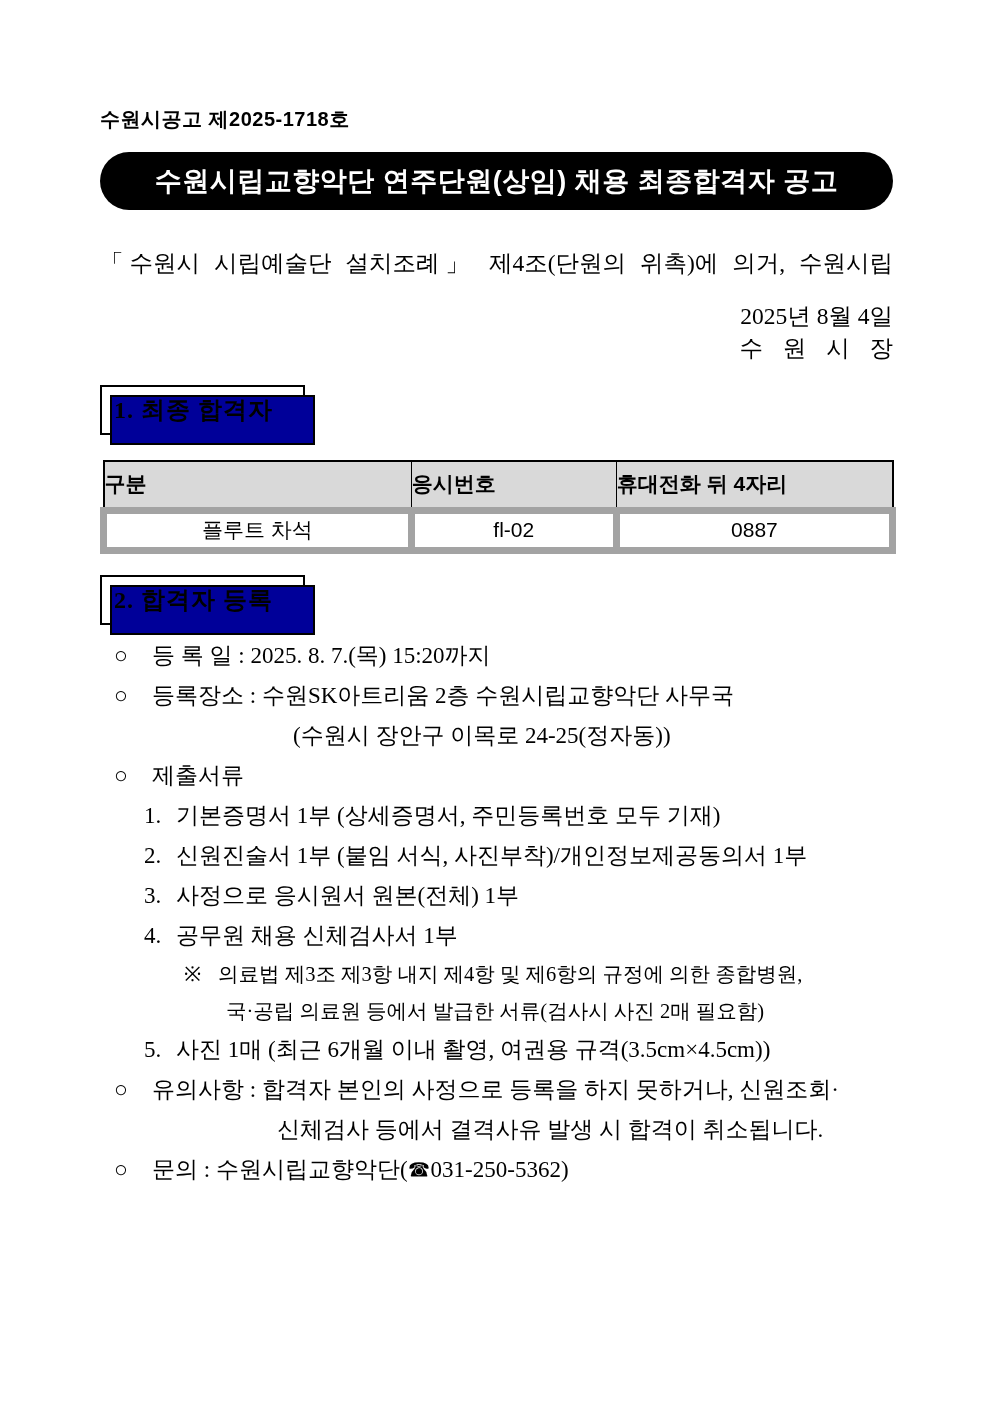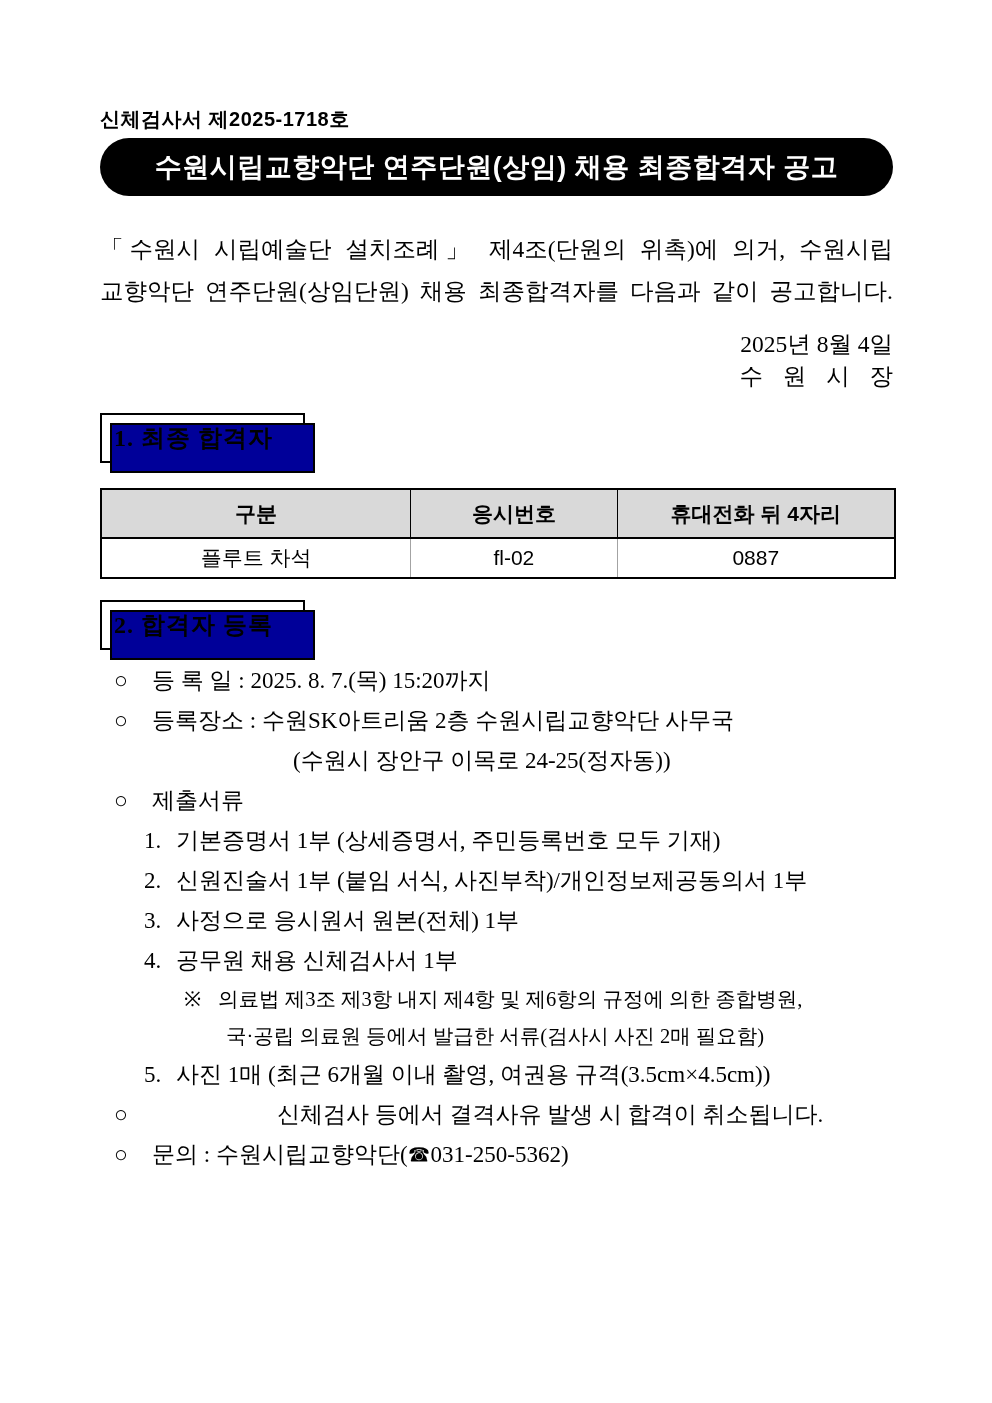--- a/index.html
+++ b/index.html
@@ -19,21 +19,21 @@
   
   .doc-number {
     font-family: "Liberation Sans", "DejaVu Sans", sans-serif;
     font-weight: bold;
     font-size: 20px;
     letter-spacing: 0.5px;
   }
 
   
   .title-pill {
-    margin-top: 5px;
+    margin-top: 19px;
     height: 58px;
     background: #000;
     border-radius: 29px;
     color: #fff;
     font-family: "Liberation Sans", "DejaVu Sans", sans-serif;
     font-weight: bold;
     font-size: 27px;
     line-height: 58px;
     text-align: center;
     letter-spacing: 0.5px;
@@ -86,24 +86,24 @@
     font-family: "Liberation Sans", "DejaVu Sans", sans-serif;
     table-layout: fixed;
   }
   table.results th {
     background: var(--th-gray, #D9D9D9);
     border: 1px solid #000;
     border-bottom: 2px solid #000;
     height: 49px;
     font-size: 21px;
     font-weight: bold;
-    text-align: center;
+    text-align: left;
   }
   table.results td {
-    border: 1px solid #a3a3a3;
+    border: 7px solid #a3a3a3;
     height: 40px;
     font-size: 21px;
     text-align: center;
   }
   .col-1 { width: 39%; } .col-2 { width: 26%; } .col-3 { width: 35%; }
 
   
   .list { margin-top: 11px; font-size: 23px; }
   .line { position: relative; line-height: 40px; }
   .line .mk { position: absolute; }
@@ -119,27 +119,26 @@
 
   .li-note-cont { padding-left: 126px; font-size: 20.5px; line-height: 37px; }
   .li-place-cont { padding-left: 193px; }
   .li-caution-cont { padding-left: 177px; }
 </style>
 </head>
 <body>
 
 <div class="page" style="--shadow-navy: #000099; --th-gray: #D9D9D9;">
 
-  <div class="doc-number">신체검사서 제2025-1718호</div>
+  <div class="doc-number">수원시공고 제2025-1718호</div>
 
   <div class="title-pill">수원시립교향악단 연주단원(상임) 채용 최종합격자 공고</div>
 
   <div class="intro">
     <div class="jline">「수원시 시립예술단 설치조례」 제4조(단원의 위촉)에 의거, 수원시립</div>
-    <div class="jline">교향악단 연주단원(상임단원) 채용 최종합격자를 다음과 같이 공고합니다.</div>
   </div>
 
   <div class="date-block">
     <div class="date-line">2025년 8월 4일</div>
     <div class="signer-line">수 원 시 장</div>
   </div>
 
   <div class="sec-wrap">
     <div class="sec-box">1. 최종 합격자</div>
   </div>
@@ -220,20 +219,21 @@
       <span>국·공립 의료원 등에서 발급한 서류(검사시 사진 2매 필요함)</span>
     </div>
 
     <div class="line li-num">
       <span class="mk">5.</span>
       <span>사진 1매 (최근 6개월 이내 촬영, 여권용 규격(3.5cm×4.5cm))</span>
     </div>
 
     <div class="line li-circle">
       <span class="mk">○</span>
+      <span>유의사항 : 합격자 본인의 사정으로 등록을 하지 못하거나, 신원조회·</span>
     </div>
 
     <div class="line li-caution-cont">
       <span>신체검사 등에서 결격사유 발생 시 합격이 취소됩니다.</span>
     </div>
 
     <div class="line li-circle">
       <span class="mk">○</span>
       <span>문의 : 수원시립교향악단(</span><span>☎</span><span>031-250-5362)</span>
     </div>

